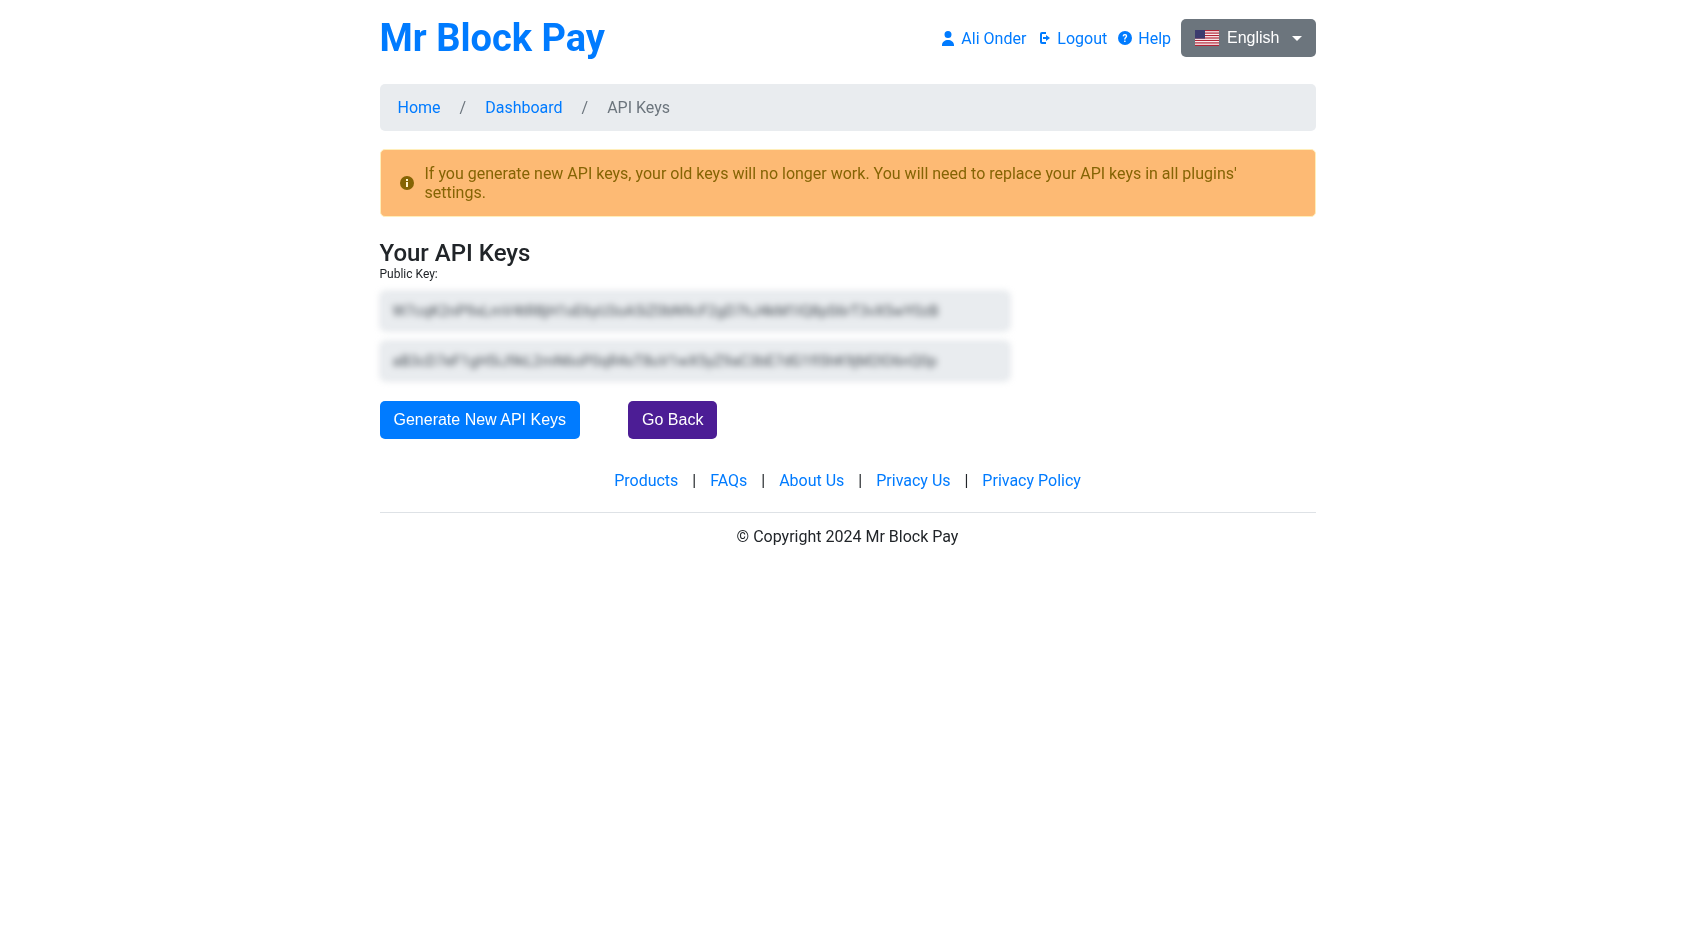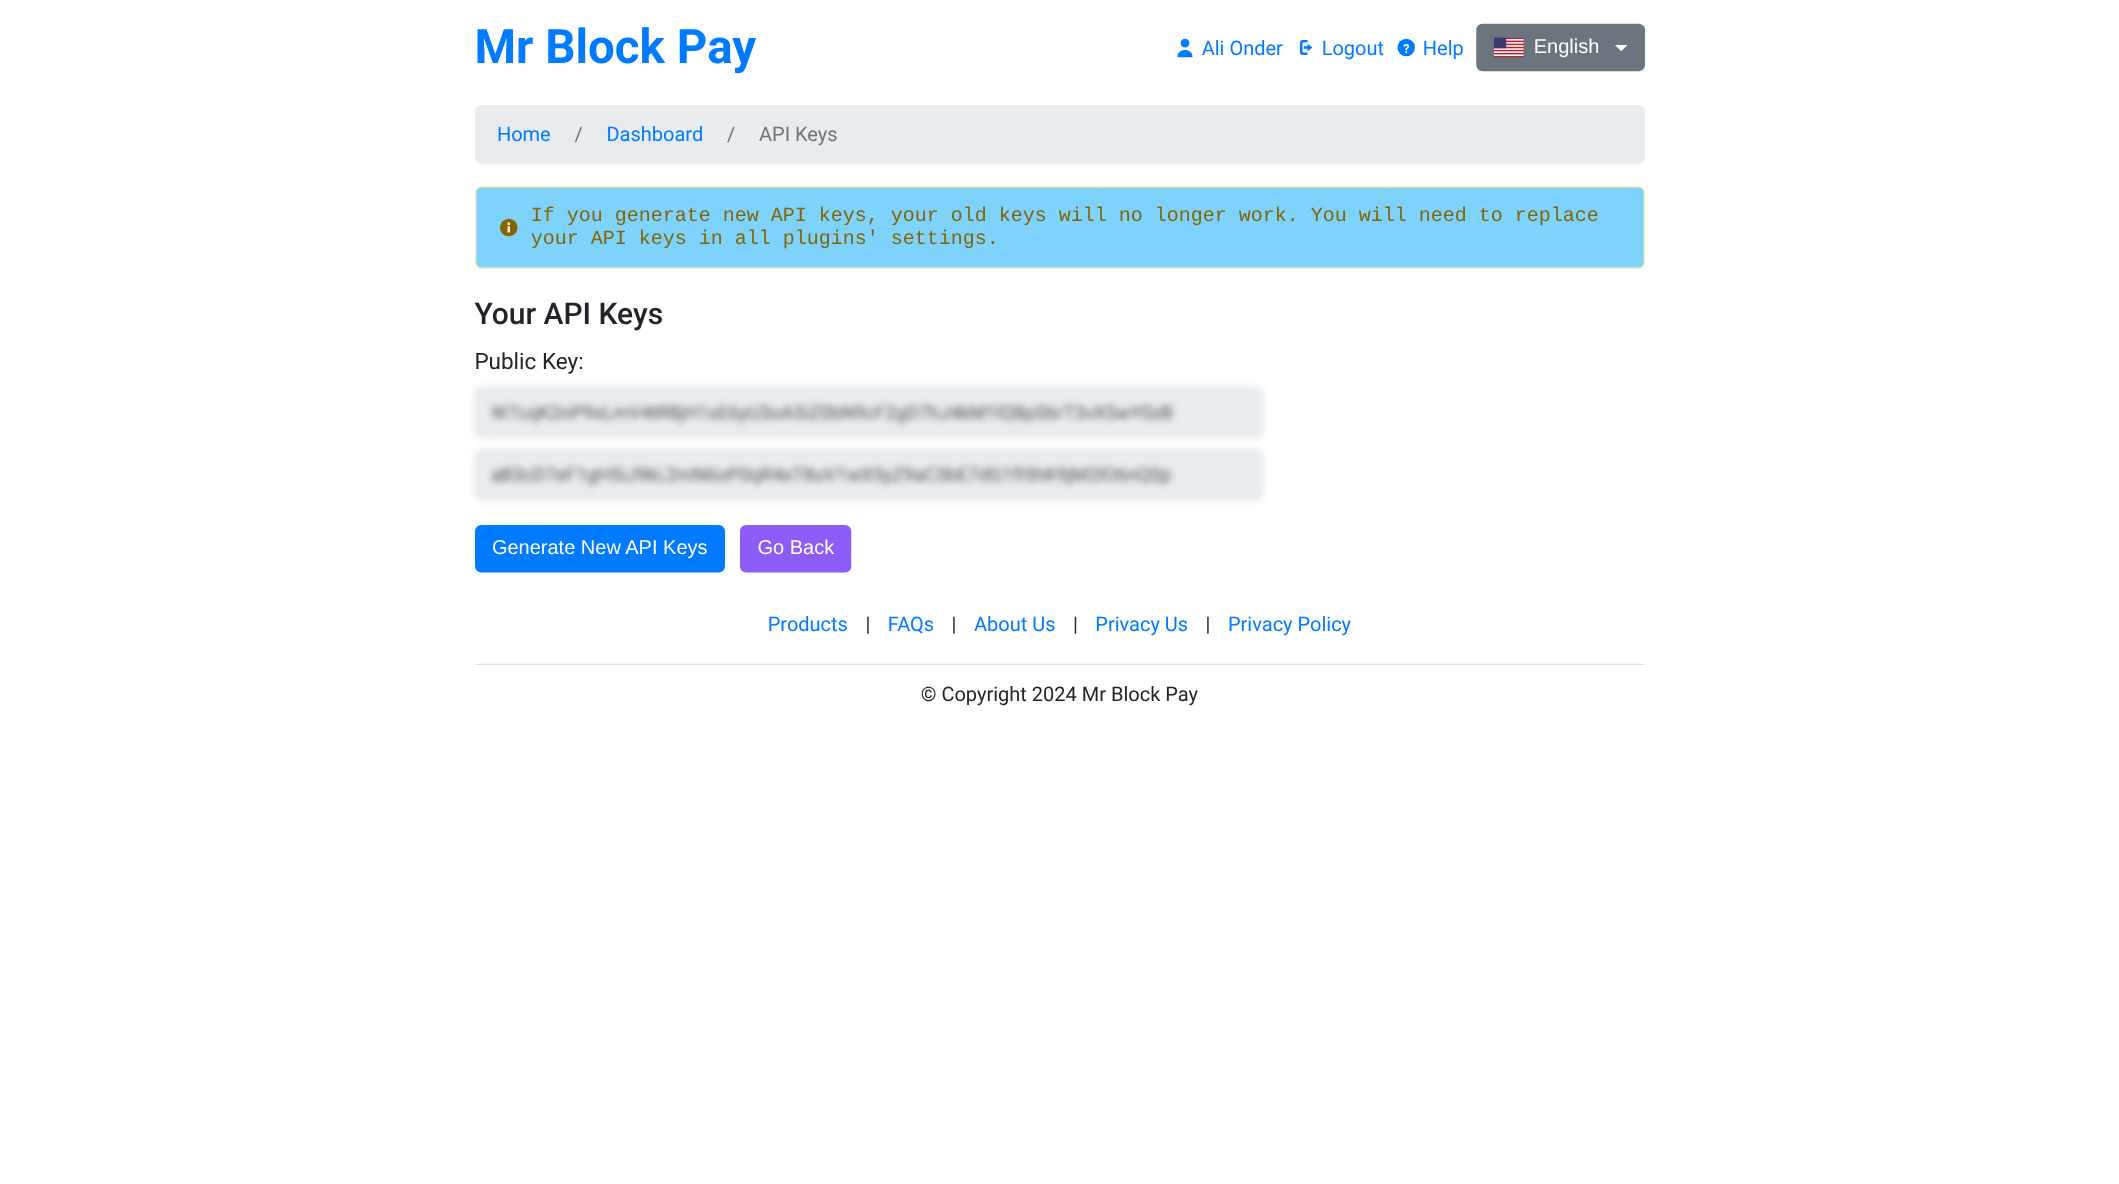--- a/index.html
+++ b/index.html
@@ -87,42 +87,40 @@
       color: #007bff;
       text-decoration: none;
     }
     .breadcrumb .sep {
       color: #6c757d;
     }
     .breadcrumb .current {
       color: #6c757d;
     }
     .alert {
-      background: #7dd3fc;
+      background: #fdba74;
       border: 1px solid #ffeeba;
       color: #856404;
       border-radius: 5px;
       padding: 14px 18px;
       margin-top: 18px;
       display: flex;
       align-items: center;
       gap: 10px;
-      font-family: Liberation Mono, monospace;
     }
     .alert .icon svg {
       fill: #856404;
     }
     h2.page-title {
       font-size: 24px;
       font-weight: 500;
       margin-top: 22px;
     }
     .field-label {
-      font-size: 18px;
-      margin-top: 14px;
+      font-size: 12px;
       display: block;
     }
     .key-input {
       width: 630px;
       max-width: 100%;
       background: #e9ecef;
       border: 1px solid #ced4da;
       border-radius: 5px;
       padding: 10px 12px;
       margin-top: 10px;
@@ -144,21 +142,22 @@
       padding: 10px 14px;
       font-size: 16px;
       cursor: pointer;
       color: #fff;
       text-align: center;
     }
     .btn-primary {
       background: #007bff;
     }
     .btn-danger {
-      background: #8b5cf6;
+      background: #4c1d95;
+      margin-left: 36px;
     }
     .footer-links {
       text-align: center;
       margin-top: 32px;
       font-size: 16px;
     }
     .footer-links a {
       color: #007bff;
       text-decoration: none;
     }

